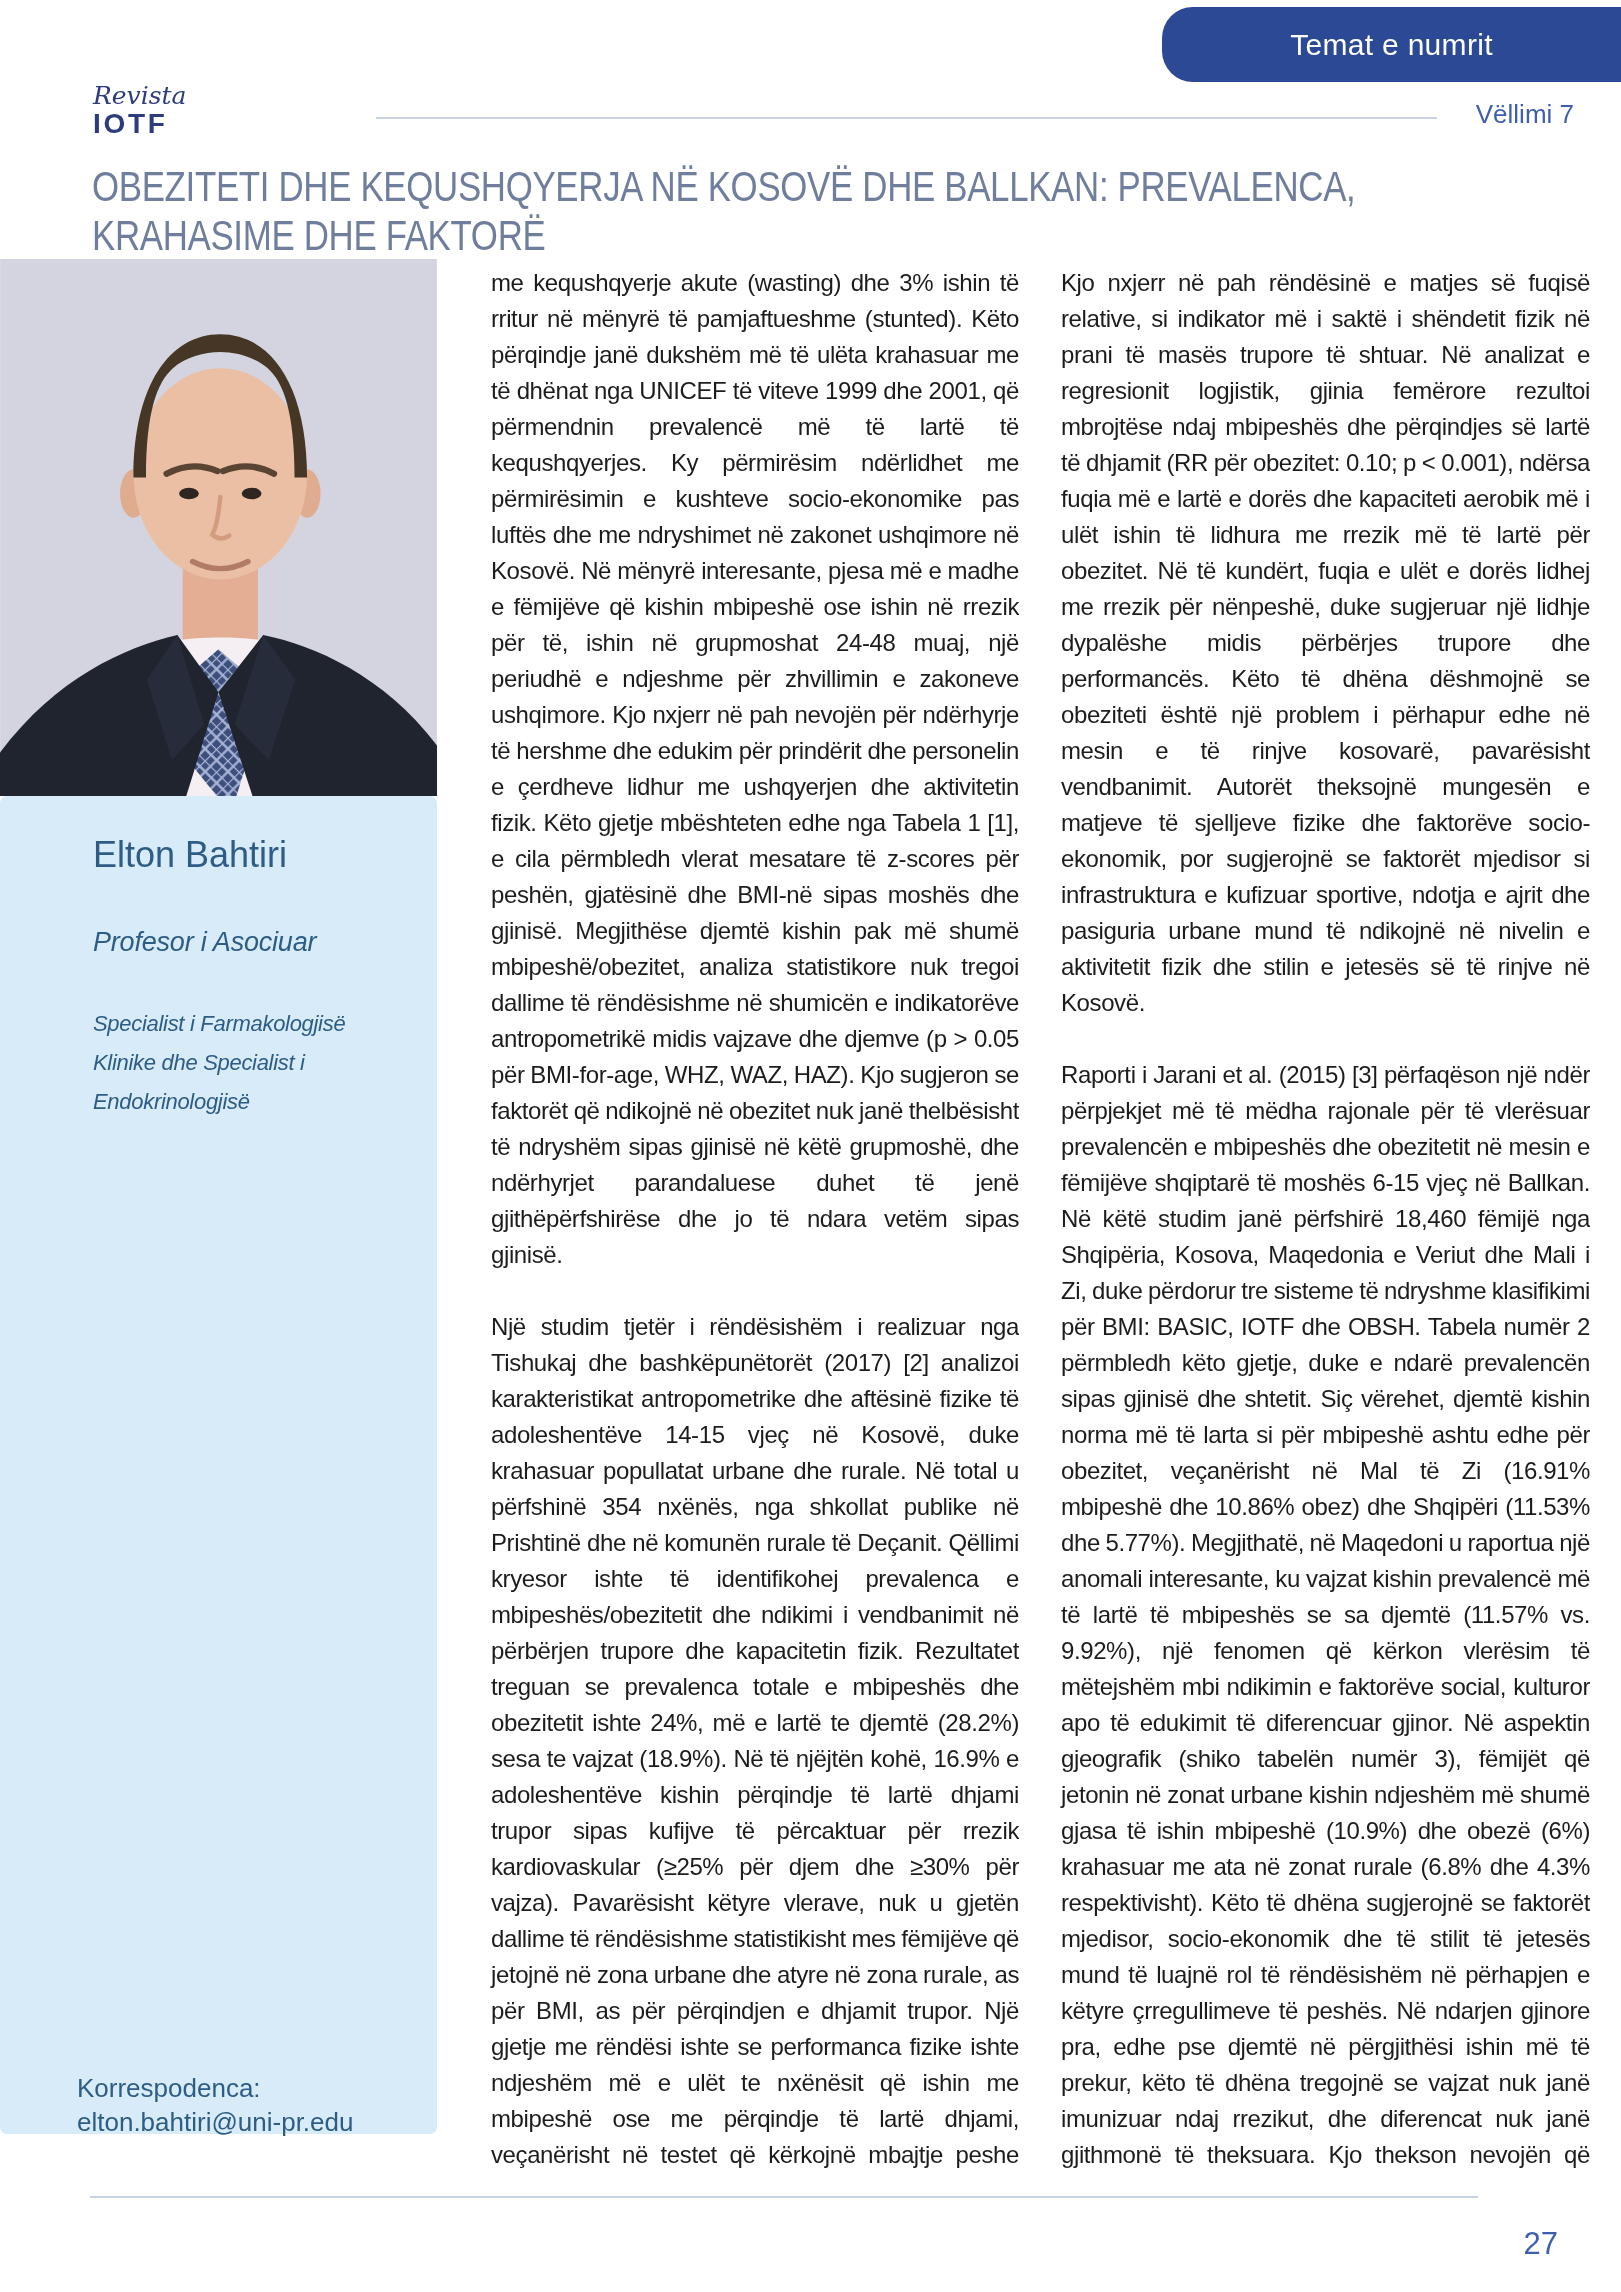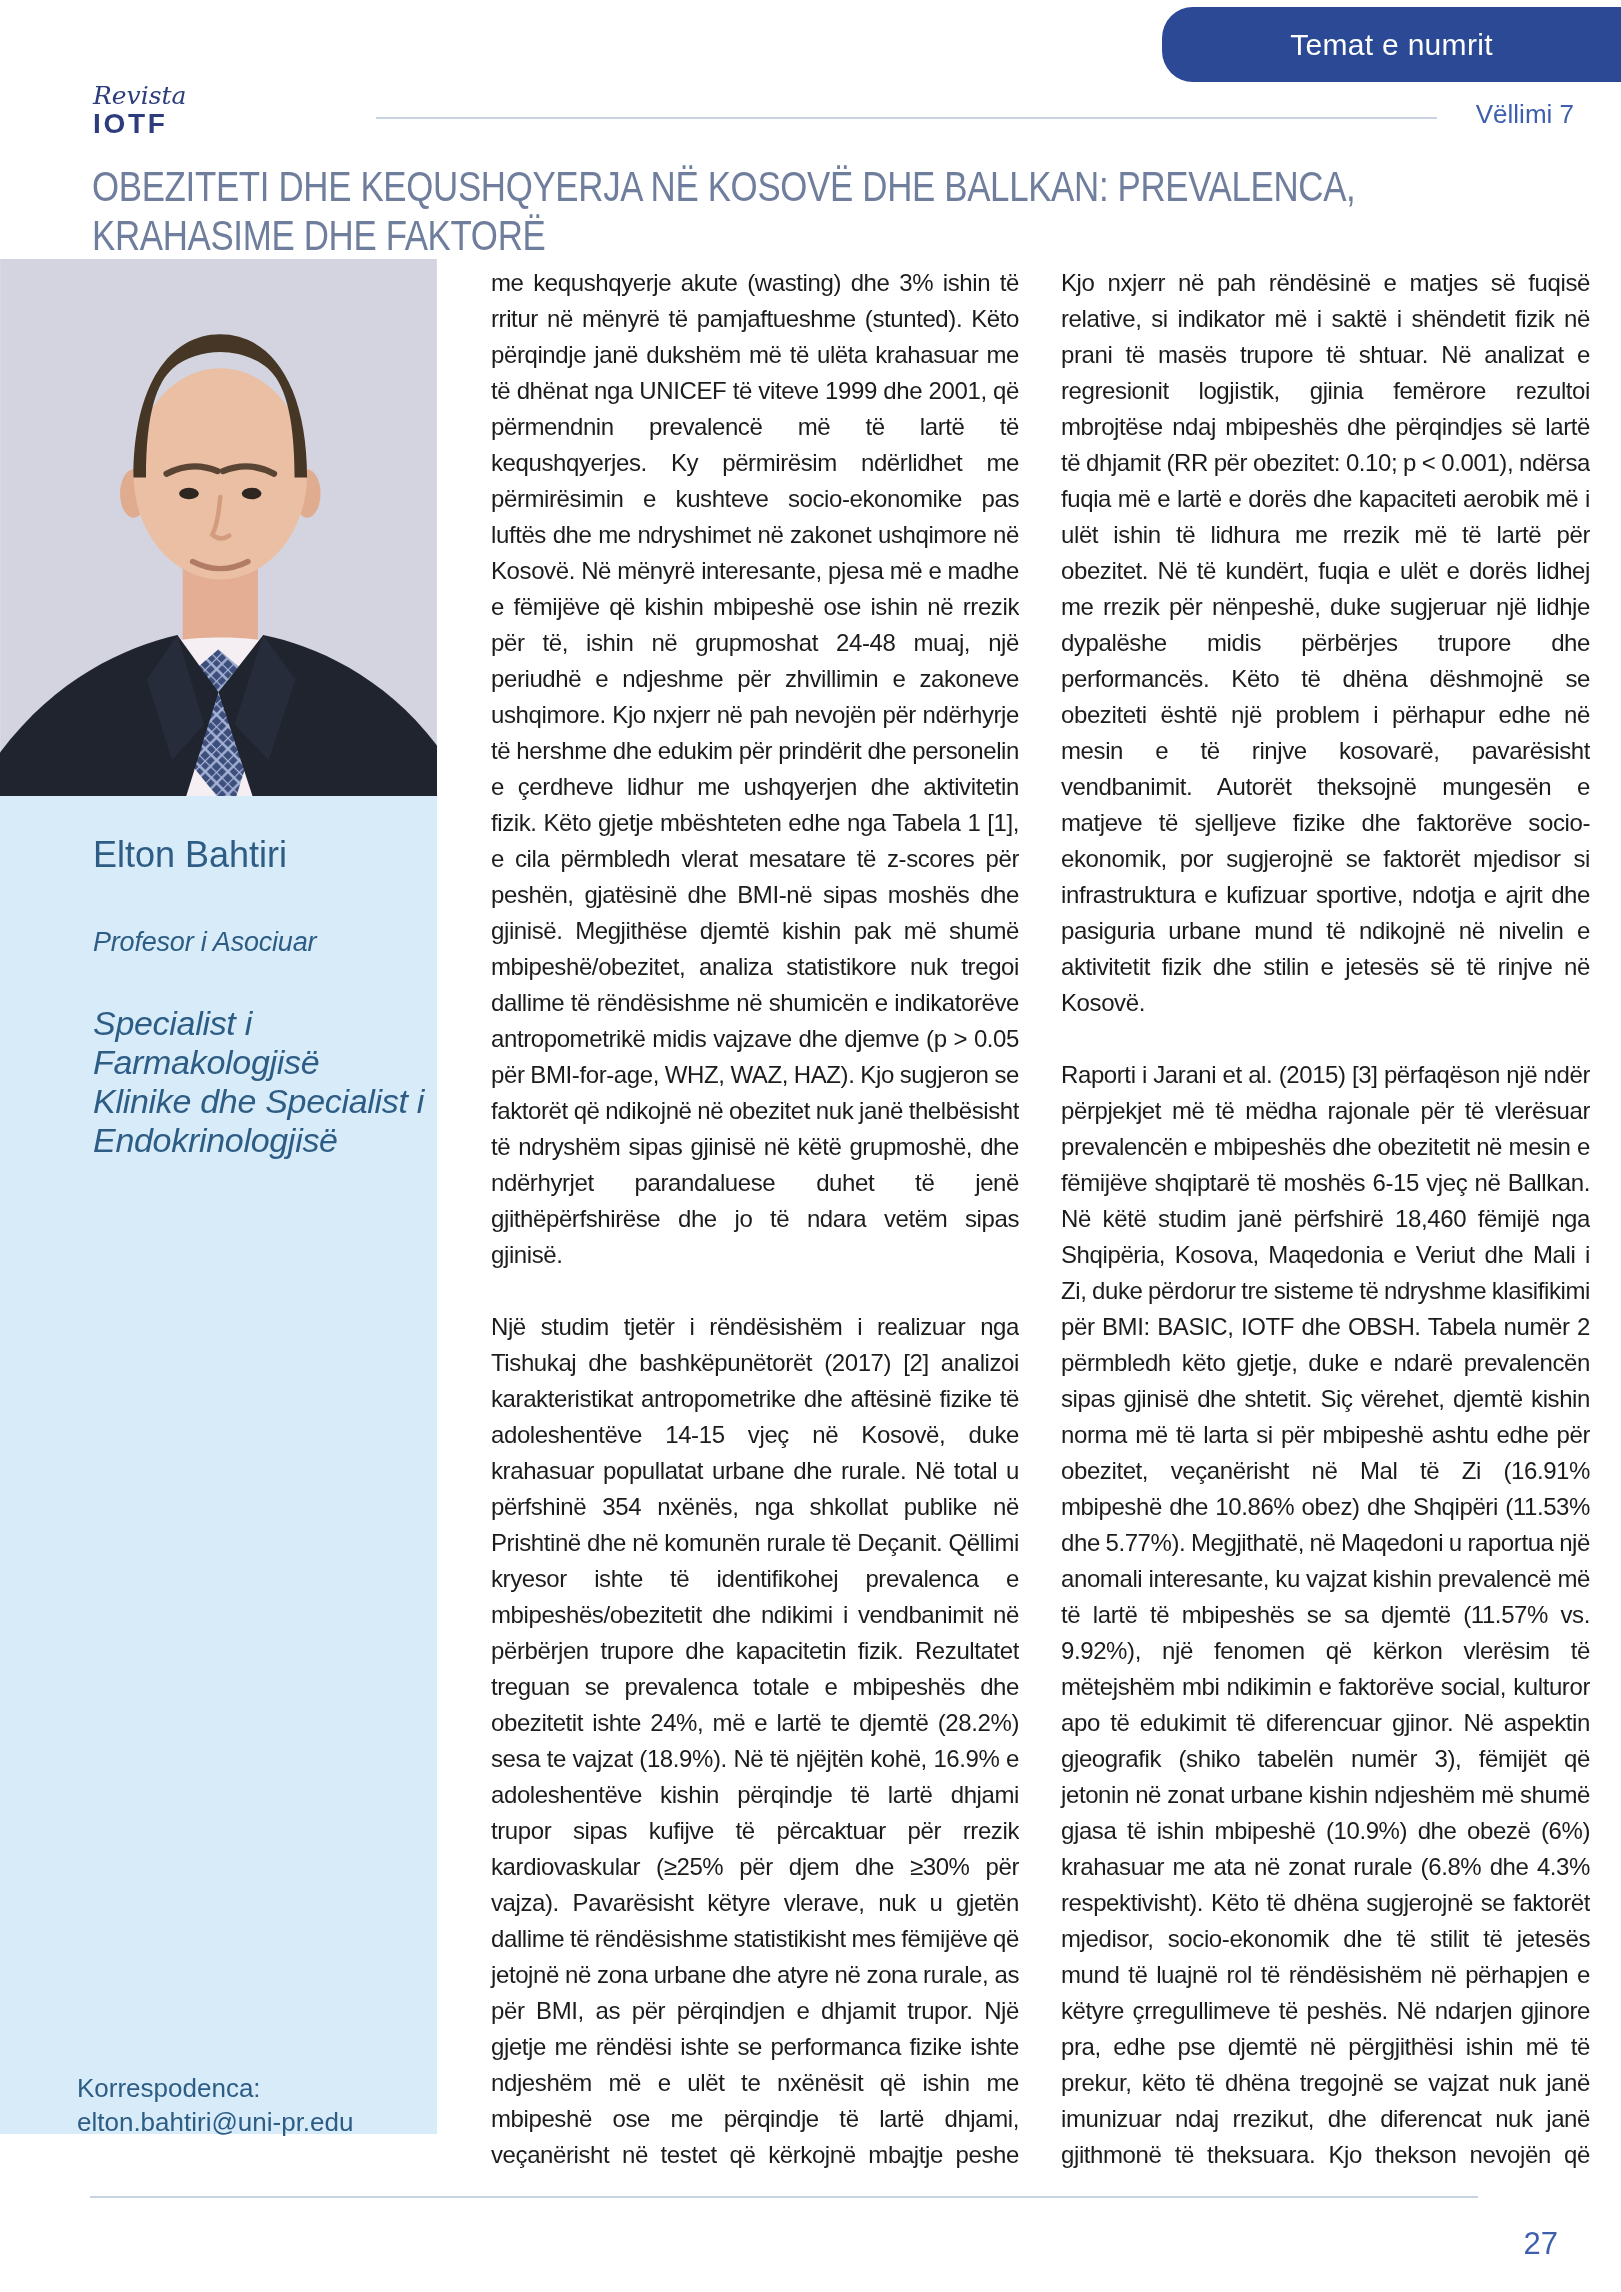--- a/index.html
+++ b/index.html
@@ -23,25 +23,25 @@
   .header-rule{position:absolute;left:376px;top:117px;width:1061px;height:1.8px;background:var(--rule-gray);}
   .volume{position:absolute;right:47px;top:99px;font-size:26px;color:var(--volume-blue);}
 
   .title{position:absolute;left:92px;top:162px;width:1755px;
          transform:scaleX(.83);transform-origin:0 0;
          font-size:42px;line-height:49px;letter-spacing:-0.4px;
          color:var(--title-blue-gray);text-transform:uppercase;}
 
   .photo{position:absolute;left:0;top:259px;width:437px;height:537px;display:block;}
 
-  .sidebar{position:absolute;left:0;top:796px;width:437px;height:1338px;background:var(--sidebar-bg);}
+  .sidebar{position:absolute;left:0;top:796px;width:437px;height:1338px;background:var(--sidebar-bg);border-radius:7px;}
   .sidebar *{color:var(--sidebar-text);}
   .author-name{position:absolute;left:93px;top:38px;font-size:36px;}
   .author-role{position:absolute;left:93px;top:131px;font-size:27px;font-style:italic;letter-spacing:-0.2px;}
-  .author-specialty{position:absolute;left:93px;top:208px;width:340px;font-size:34px;
+  .author-specialty{position:absolute;left:93px;top:208px;width:340px;font-size:22px;
                     font-style:italic;line-height:39px;letter-spacing:-0.3px;white-space:pre-line;}
   .correspondence{position:absolute;left:77px;top:1275px;font-size:26px;line-height:34px;}
 
   .col{position:absolute;top:265px;height:1917px;overflow:hidden;
        font-size:24px;line-height:36px;letter-spacing:-0.4px;word-spacing:-0.9px;
        color:var(--body-text);text-align:justify;}
   .col p{margin:0 0 36px 16px;}
   .col-left{left:475px;width:544px;}
   .col-right{left:1045px;width:545px;}
 

